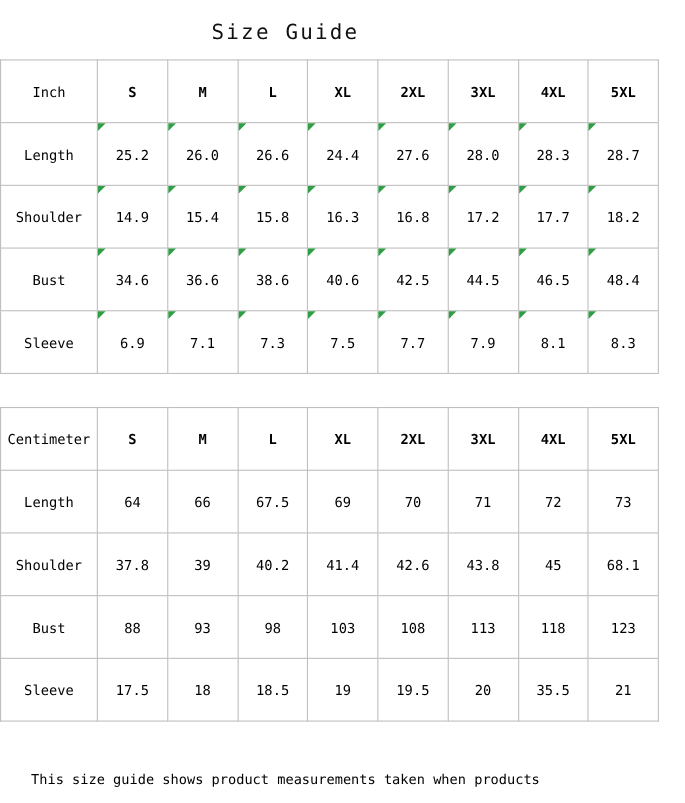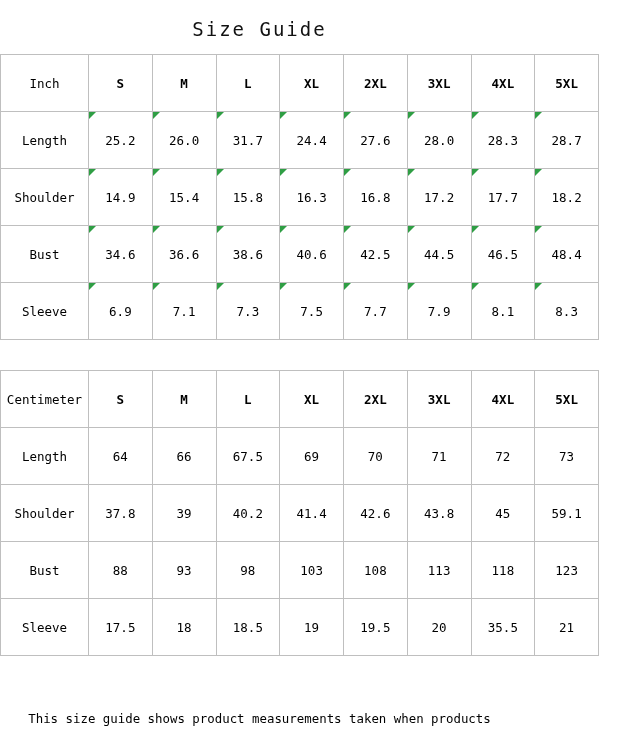--- a/index.html
+++ b/index.html
@@ -65,21 +65,21 @@
     border-top: 7px solid #2f9e44;
     border-right: 7px solid transparent;
   }
   .gap {
     height: 30px;
   }
   .footnote {
     position: absolute;
     left: 0;
     right: 0;
-    bottom: 2px;
+    bottom: 12px;
     text-align: center;
     font-family: "DejaVu Sans Mono", monospace;
     font-size: 12.4px;
     line-height: 19px;
     color: #000000;
     padding: 0 14px;
     box-sizing: border-box;
   }
 </style>
 </head>
@@ -99,21 +99,21 @@
         <th>XL</th>
         <th>2XL</th>
         <th>3XL</th>
         <th>4XL</th>
         <th>5XL</th>
       </tr>
       <tr>
         <td class="rowhead">Length</td>
         <td class="val">25.2</td>
         <td class="val">26.0</td>
-        <td class="val">31.7</td>
+        <td class="val">26.6</td>
         <td class="val">24.4</td>
         <td class="val">27.6</td>
         <td class="val">28.0</td>
         <td class="val">28.3</td>
         <td class="val">28.7</td>
       </tr>
       <tr>
         <td class="rowhead">Shoulder</td>
         <td class="val">14.9</td>
         <td class="val">15.4</td>
@@ -177,21 +177,21 @@
       </tr>
       <tr>
         <td class="rowhead">Shoulder</td>
         <td>37.8</td>
         <td>39</td>
         <td>40.2</td>
         <td>41.4</td>
         <td>42.6</td>
         <td>43.8</td>
         <td>45</td>
-        <td>59.1</td>
+        <td>68.1</td>
       </tr>
       <tr>
         <td class="rowhead">Bust</td>
         <td>88</td>
         <td>93</td>
         <td>98</td>
         <td>103</td>
         <td>108</td>
         <td>113</td>
         <td>118</td>

